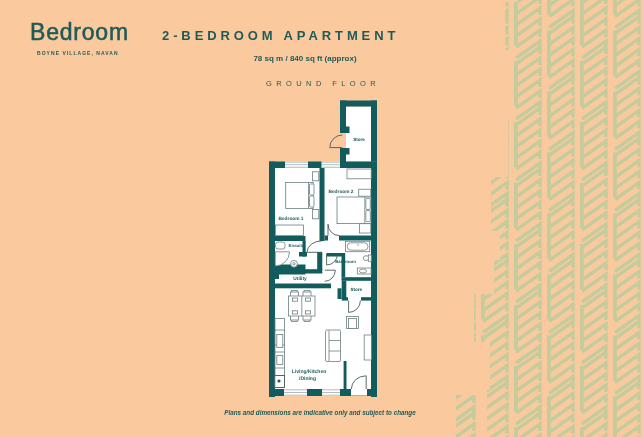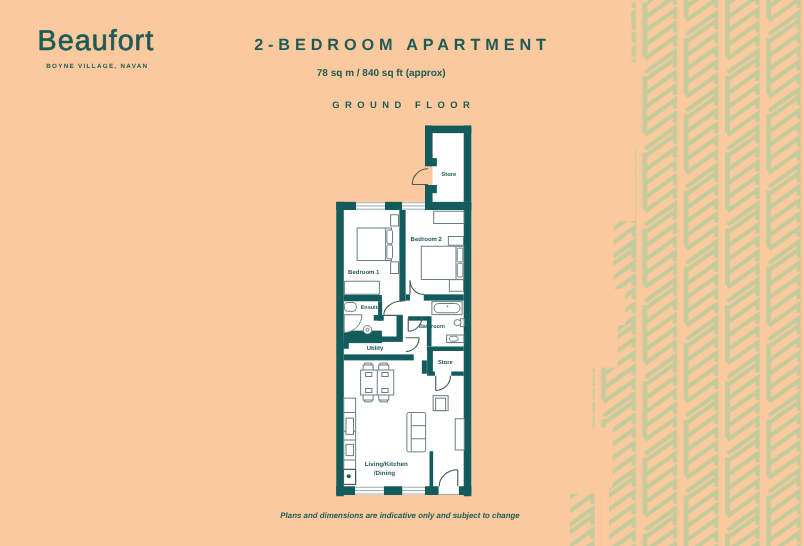--- a/index.html
+++ b/index.html
@@ -32,29 +32,29 @@
   </defs>
   <g clip-path="url(#steps)">
     <rect x="440" y="0" width="203" height="437" fill="url(#fret2)"></rect>
   </g>
   <rect x="505" y="2" width="14" height="48" fill="url(#fret2)"></rect>
   <rect x="491" y="177" width="24" height="54" fill="url(#fret2)"></rect>
   <rect x="474" y="294" width="24" height="48" fill="url(#fret2)"></rect>
   <rect x="456" y="395" width="25" height="42" fill="url(#fret2)"></rect>
 </svg>
 
-<div class="abs teal" style="left:30px;top:18.5px;font-size:23px;font-weight:normal;letter-spacing:0.8px;-webkit-text-stroke:0.55px #1E5B58;">Beaufort</div>
+<div class="abs teal" style="left:30px;top:18.5px;font-size:23px;font-weight:normal;letter-spacing:0.8px;-webkit-text-stroke:0.55px #1E5B58;">Bedroom</div>
 
 <div class="abs teal" style="left:37px;top:49.6px;font-size:5px;font-weight:bold;letter-spacing:1.05px;">BOYNE VILLAGE, NAVAN</div>
 
-<div class="abs teal" style="left:162px;top:28px;width:320px;text-align:center;font-size:13px;font-weight:bold;letter-spacing:3.9px;">2-BEDROOM APARTMENT</div>
+<div class="abs teal" style="left:162px;top:28px;width:320px;text-align:left;font-size:13px;font-weight:bold;letter-spacing:3.9px;">2-BEDROOM APARTMENT</div>
 
 <div class="abs teal" style="left:145px;top:53.5px;width:320px;text-align:center;font-size:8px;font-weight:600;">78 sq m / 840 sq ft (approx)</div>
 
-<div class="abs teal" style="left:163px;top:79px;width:320px;text-align:center;font-size:7.5px;font-weight:bold;letter-spacing:4.4px;">GROUND FLOOR</div>
+<div class="abs teal" style="left:163px;top:79px;width:320px;text-align:center;font-size:7.5px;font-weight:normal;letter-spacing:4.4px;">GROUND FLOOR</div>
 
 <svg class="abs" style="left:0;top:0" width="643" height="437" viewBox="0 0 643 437" id="plan">
 <g font-family="Liberation Sans, sans-serif">
 
 <rect x="346" y="106.5" width="25" height="55" fill="#fff"></rect>
 
 <rect x="275" y="168" width="96" height="222" fill="#fff"></rect>
 
 <g fill="#135C5D">
   <rect x="340" y="100.5" width="37" height="6"></rect>

